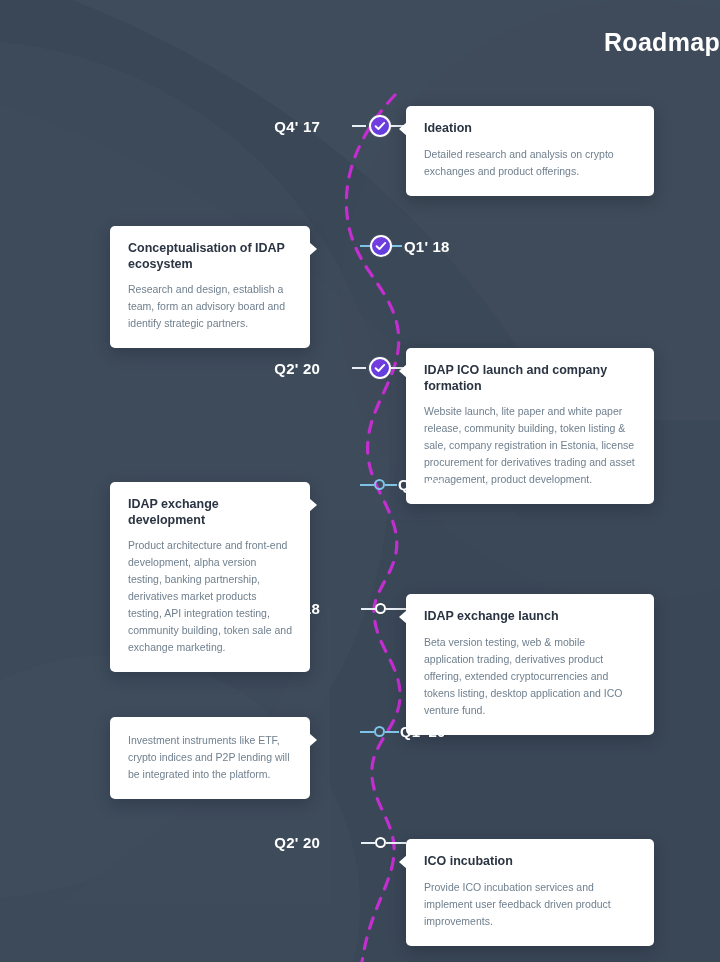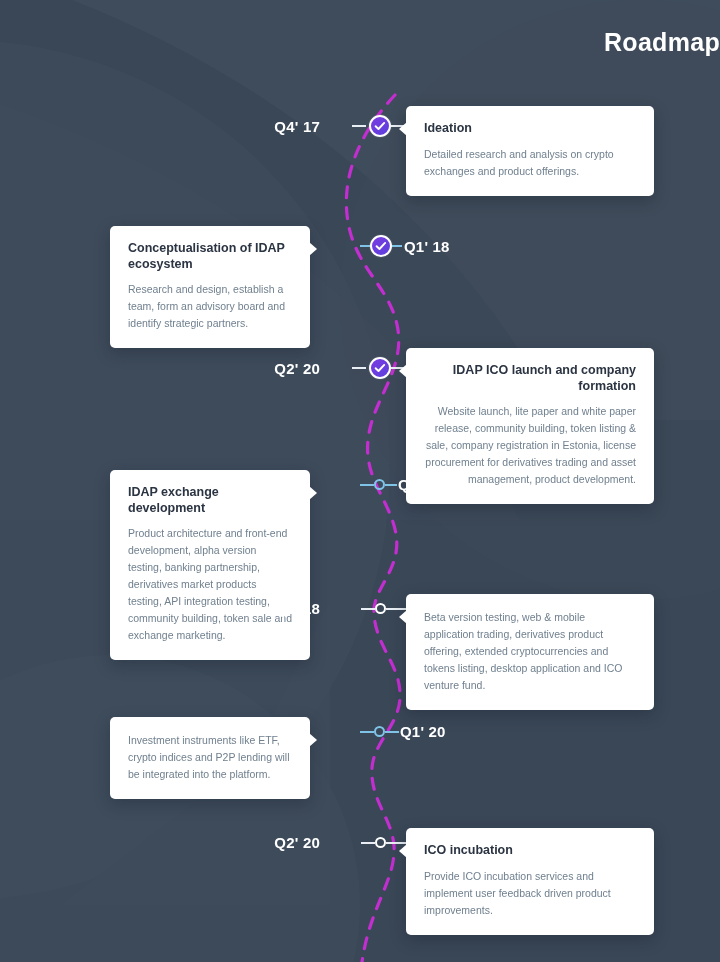--- a/index.html
+++ b/index.html
@@ -211,64 +211,65 @@
 
 <div class="milestone" style="top:348px;">
   <div class="quarter on-left white" style="top:12px;">Q2' 20</div>
   <div class="connector white" style="left:352px; top:19px; width:14px;"></div>
   <div class="dot done" style="left:369px; top:9px;">
     <svg width="18" height="18" viewBox="0 0 18 18">
       <path d="M4.6 9.2 L7.5 12 L13.2 5.9" fill="none" stroke="#ffffff" stroke-width="1.9" stroke-linecap="round" stroke-linejoin="round"></path>
     </svg>
   </div>
   <div class="connector white" style="left:391px; top:19px; width:16px;"></div>
-  <div class="card right" style="top:0px;text-align:right;">
+  <div class="card right" style="top:0px;">
     <div class="card-arrow"></div>
     <p class="card-title">IDAP ICO launch and company formation</p>
     <p class="card-desc">Website launch, lite paper and white paper release, community building, token listing &amp; sale, company registration in Estonia, license procurement for derivatives trading and asset management, product development.</p>
   </div>
 </div>
 
 <div class="milestone" style="top:470px;">
-  <div class="card left" style="top:0px;">
+  <div class="card left" style="top:12px;">
     <div class="card-arrow"></div>
     <p class="card-title">IDAP exchange development</p>
     <p class="card-desc">Product architecture and front-end development, alpha version testing, banking partnership, derivatives market products testing, API integration testing, community building, token sale and exchange marketing.</p>
   </div>
   <div class="connector blue" style="left:360px; top:14px; width:14px;"></div>
   <div class="dot pending blue" style="left:374px; top:9px;"></div>
   <div class="connector blue" style="left:385px; top:14px; width:12px;"></div>
   <div class="quarter on-right blue" style="top:6px; left:398px;">Q3' 18</div>
 </div>
 
 <div class="milestone" style="top:594px;">
   <div class="quarter on-left white" style="top:6px;">Q4' 18</div>
   <div class="connector white" style="left:361px; top:14px; width:14px;"></div>
   <div class="dot pending" style="left:375px; top:9px;"></div>
   <div class="connector white" style="left:386px; top:14px; width:20px;"></div>
   <div class="card right" style="top:0px;">
     <div class="card-arrow"></div>
+    <p class="card-title">IDAP exchange launch</p>
     <p class="card-desc">Beta version testing, web &amp; mobile application trading, derivatives product offering, extended cryptocurrencies and tokens listing, desktop application and ICO venture fund.</p>
   </div>
 </div>
 
 <div class="milestone" style="top:717px;">
   <div class="card left" style="top:0px;">
     <div class="card-arrow"></div>
     <p class="card-desc">Investment instruments like ETF, crypto indices and P2P lending will be integrated into the platform.</p>
   </div>
   <div class="connector blue" style="left:360px; top:14px; width:14px;"></div>
   <div class="dot pending blue" style="left:374px; top:9px;"></div>
   <div class="connector blue" style="left:385px; top:14px; width:14px;"></div>
   <div class="quarter on-right blue" style="top:6px; left:400px;">Q1' 20</div>
 </div>
 
 <div class="milestone" style="top:828px;">
   <div class="quarter on-left white" style="top:6px;">Q2' 20</div>
   <div class="connector white" style="left:361px; top:14px; width:14px;"></div>
   <div class="dot pending" style="left:375px; top:9px;"></div>
   <div class="connector white" style="left:386px; top:14px; width:20px;"></div>
-  <div class="card right" style="top:0px;">
+  <div class="card right" style="top:11px;">
     <div class="card-arrow"></div>
     <p class="card-title">ICO incubation</p>
     <p class="card-desc">Provide ICO incubation services and implement user feedback driven product improvements.</p>
   </div>
 </div>
 
 </body></html>

